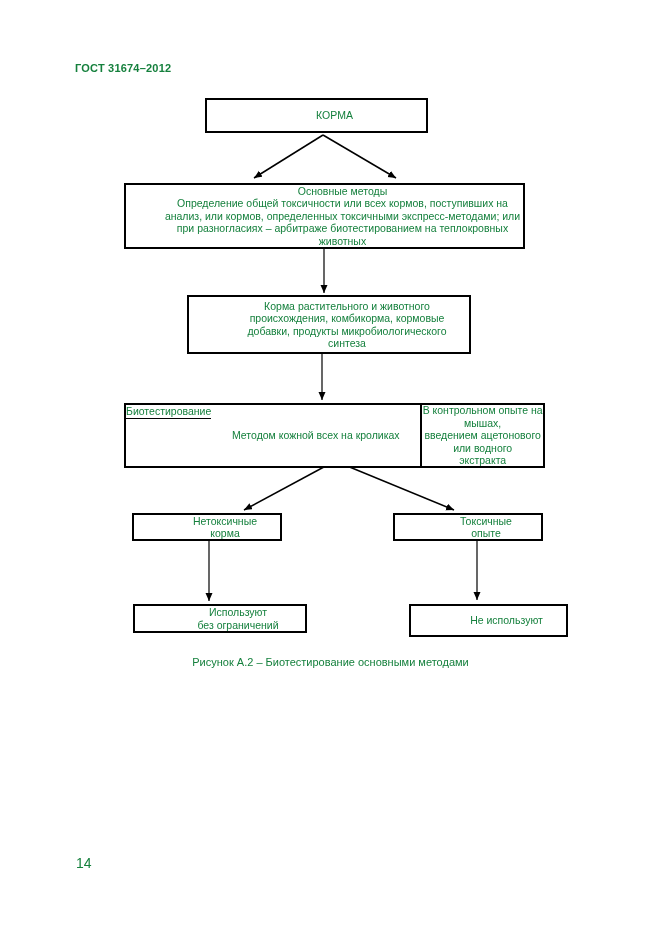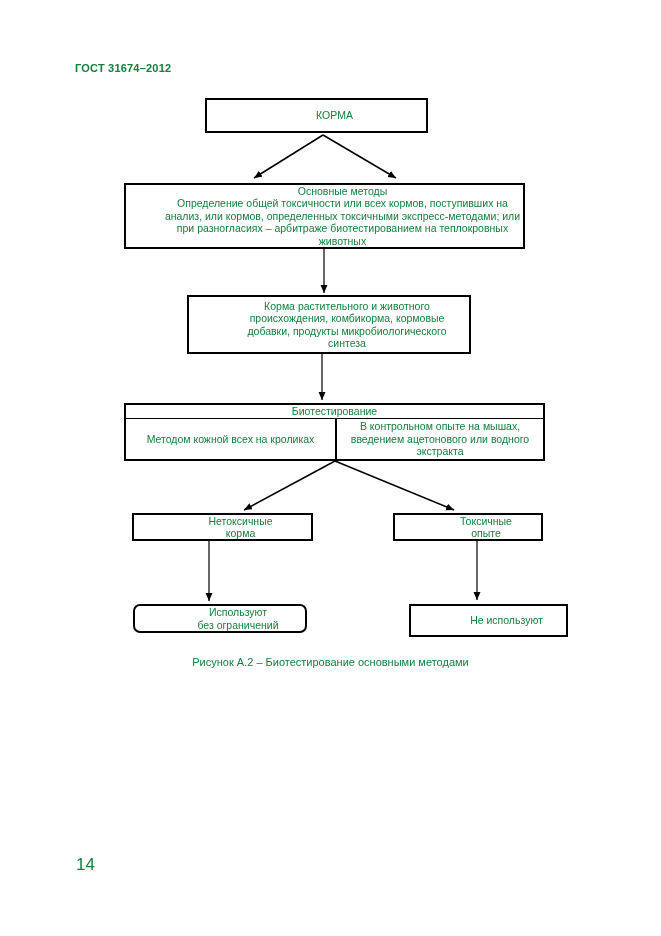--- a/index.html
+++ b/index.html
@@ -31,32 +31,32 @@
     text-align: center;
     font-size: 10.5px;
     line-height: 12.5px;
     white-space: pre-line;
     z-index: 2;
   }
   .fbox span { white-space: pre-line; padding-left: 36px; }
   #box-korma        { left: 205px; top: 98px;  width: 223px; height: 35px; }
   #box-osnovnye     { left: 124px; top: 183px; width: 401px; height: 66px; align-items: flex-end; }
   #box-korma-vidy   { left: 187px; top: 295px; width: 284px; height: 59px; }
-  #box-netoksichnye { left: 132px; top: 513px; width: 181px; height: 28px; }
+  #box-netoksichnye { left: 132px; top: 513px; width: 150px; height: 28px; }
   #box-toksichnye   { left: 393px; top: 513px; width: 150px; height: 28px; }
-  #box-ispolzuyut   { left: 133px; top: 604px; width: 174px; height: 29px; border-radius: 7px; }
+  #box-ispolzuyut   { left: 133px; top: 604px; width: 174px; height: 29px; }
   #box-ne-ispolzuyut{ left: 409px; top: 604px; width: 159px; height: 33px; }
   .tbox {
     position: absolute;
-    left: 124px; top: 403px; width: 421px; height: 58px;
+    left: 124px; top: 403px; width: 421px; height: 65px;
     box-sizing: border-box;
     border: 2px solid #000;
     background: #fff;
     display: flex;
-    flex-direction: column;
+    flex-direction: row;
     font-size: 10.5px;
     line-height: 12.5px;
     z-index: 2;
   }
   .tbox-header {
     box-sizing: border-box;
     height: 14px;
     border-bottom: 1px solid #000;
     display: flex;
     align-items: center;
@@ -85,21 +85,21 @@
     position: absolute;
     left: 0; top: 656px;
     width: 661px;
     text-align: center;
     font-size: 11px;
   }
   .page-number {
     position: absolute;
     left: 76px;
     top: 855px;
-    font-size: 17px;
+    font-size: 14px;
   }
 </style>
 </head>
 <body>
 
 <div class="page">
 
   <div class="doc-header">ГОСТ 31674–2012</div>
 
   <svg class="arrows" width="661" height="936" viewBox="0 0 661 936">

